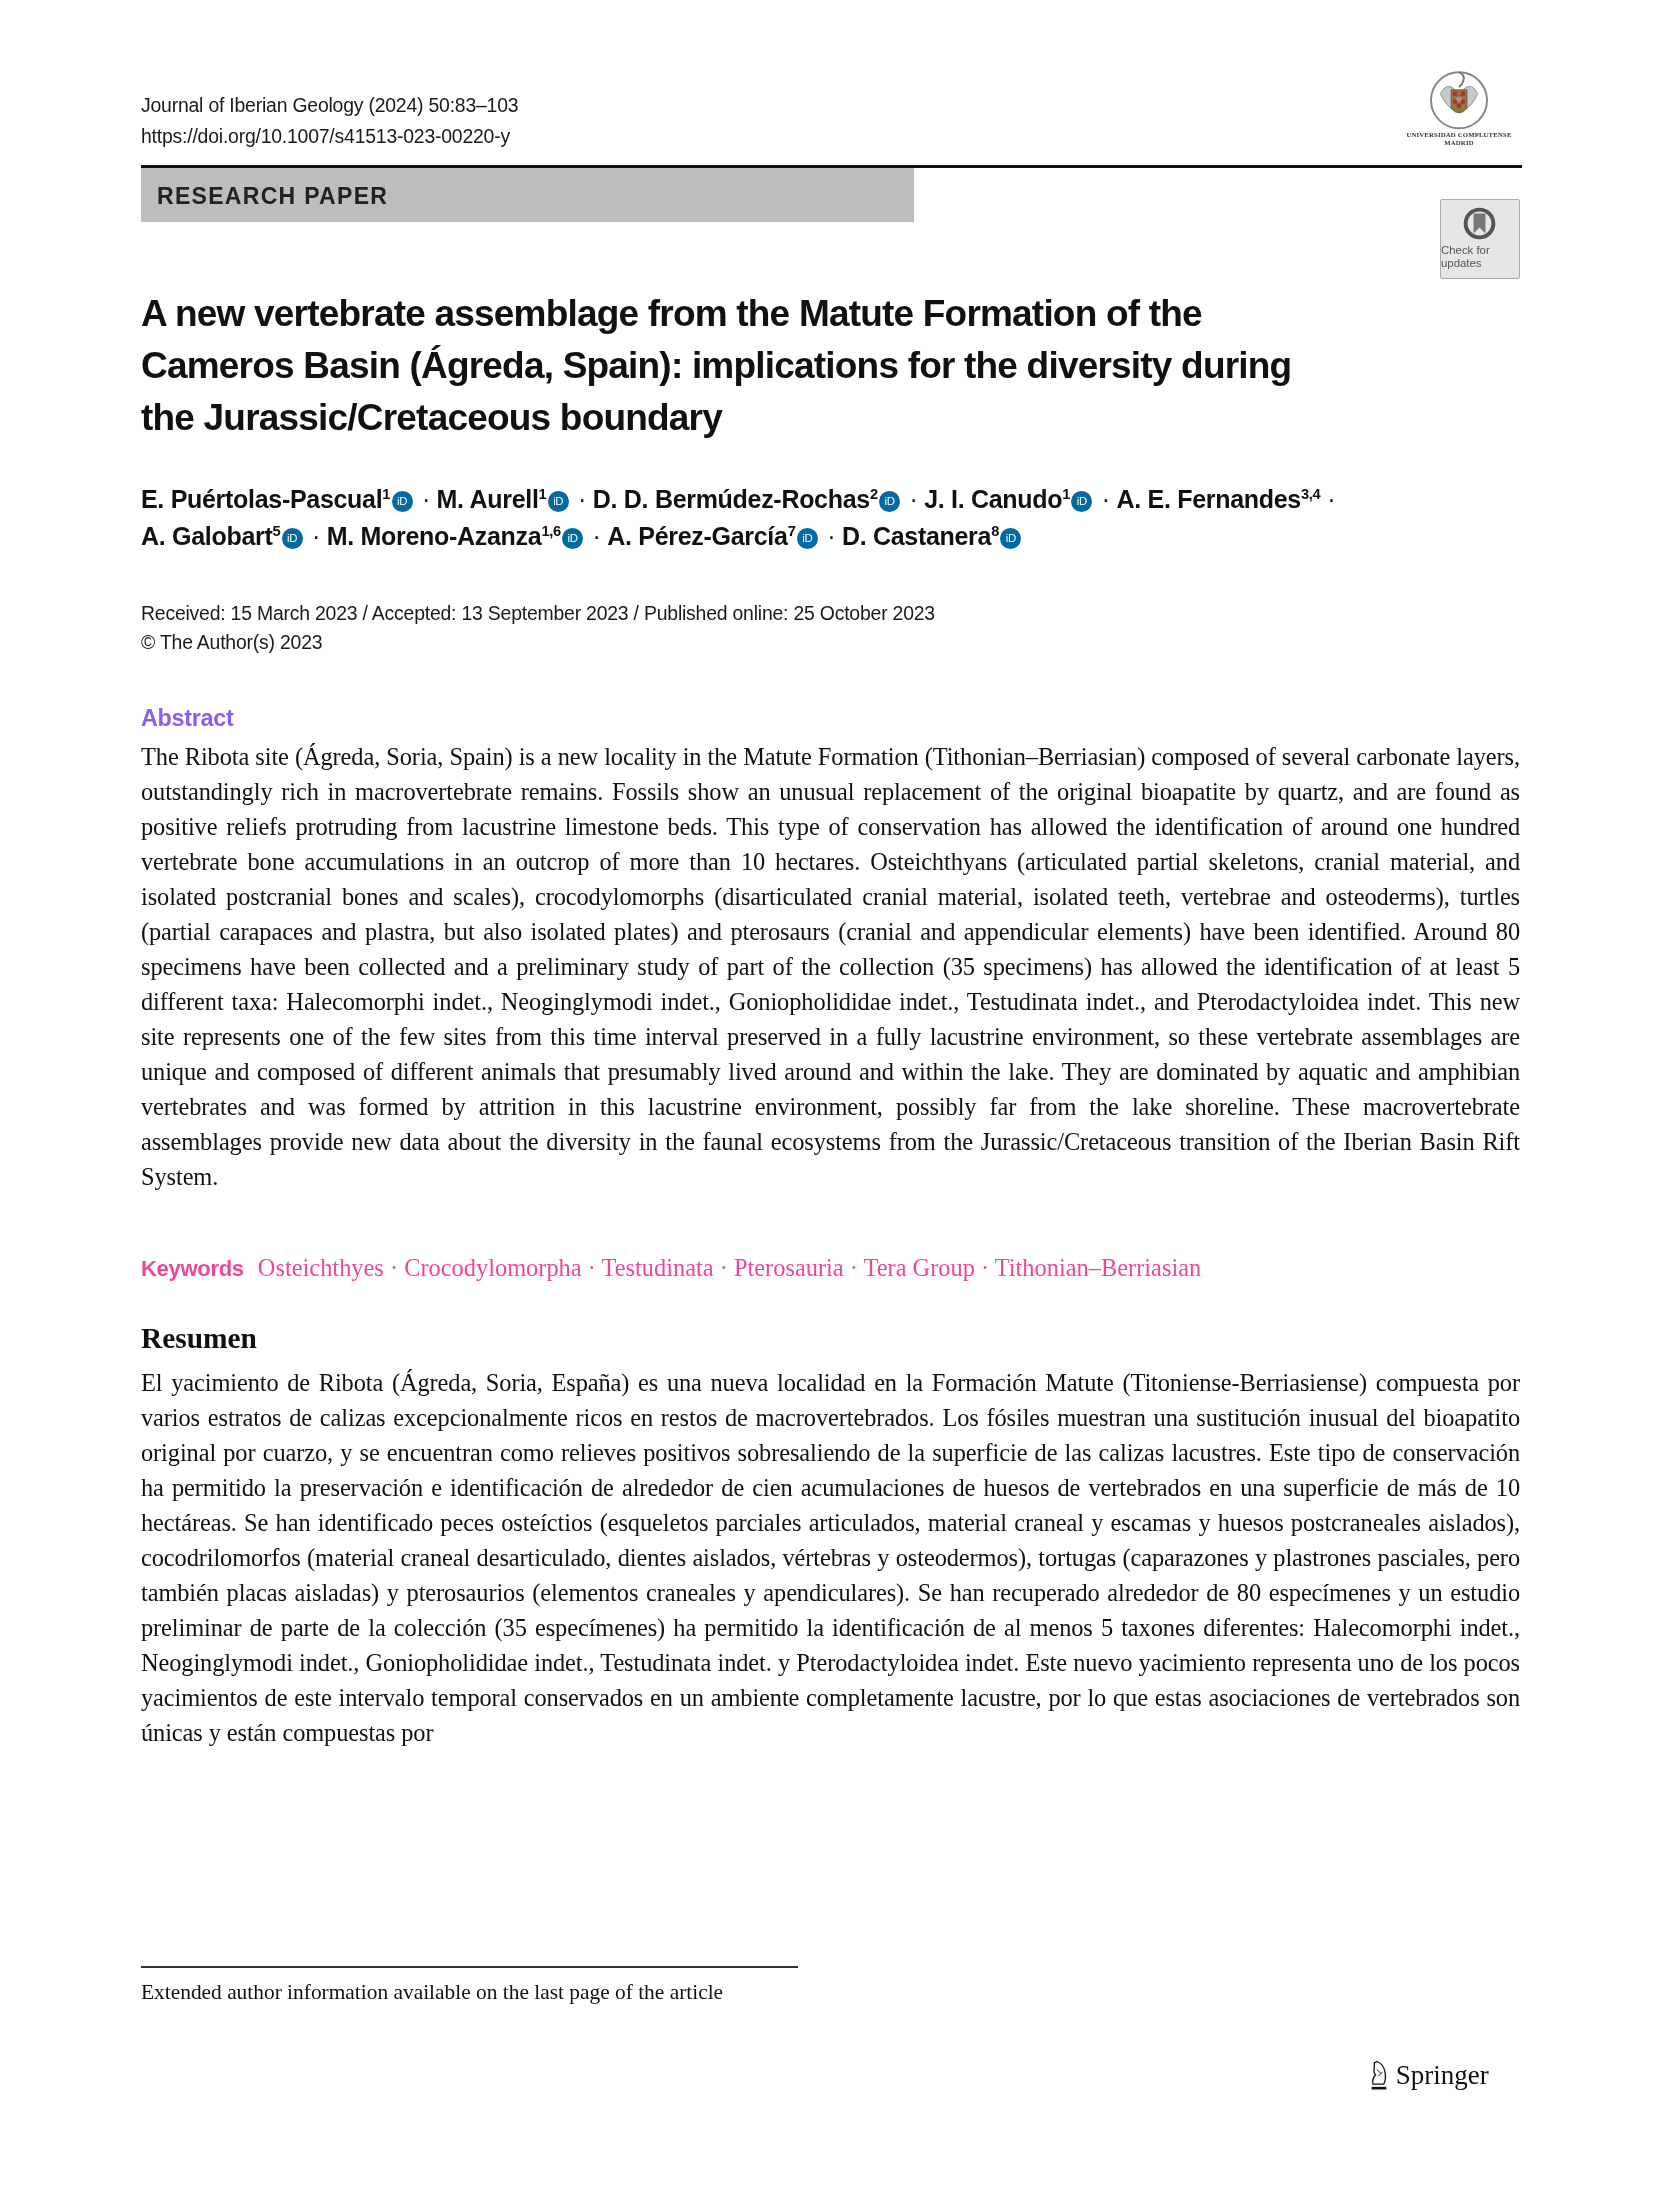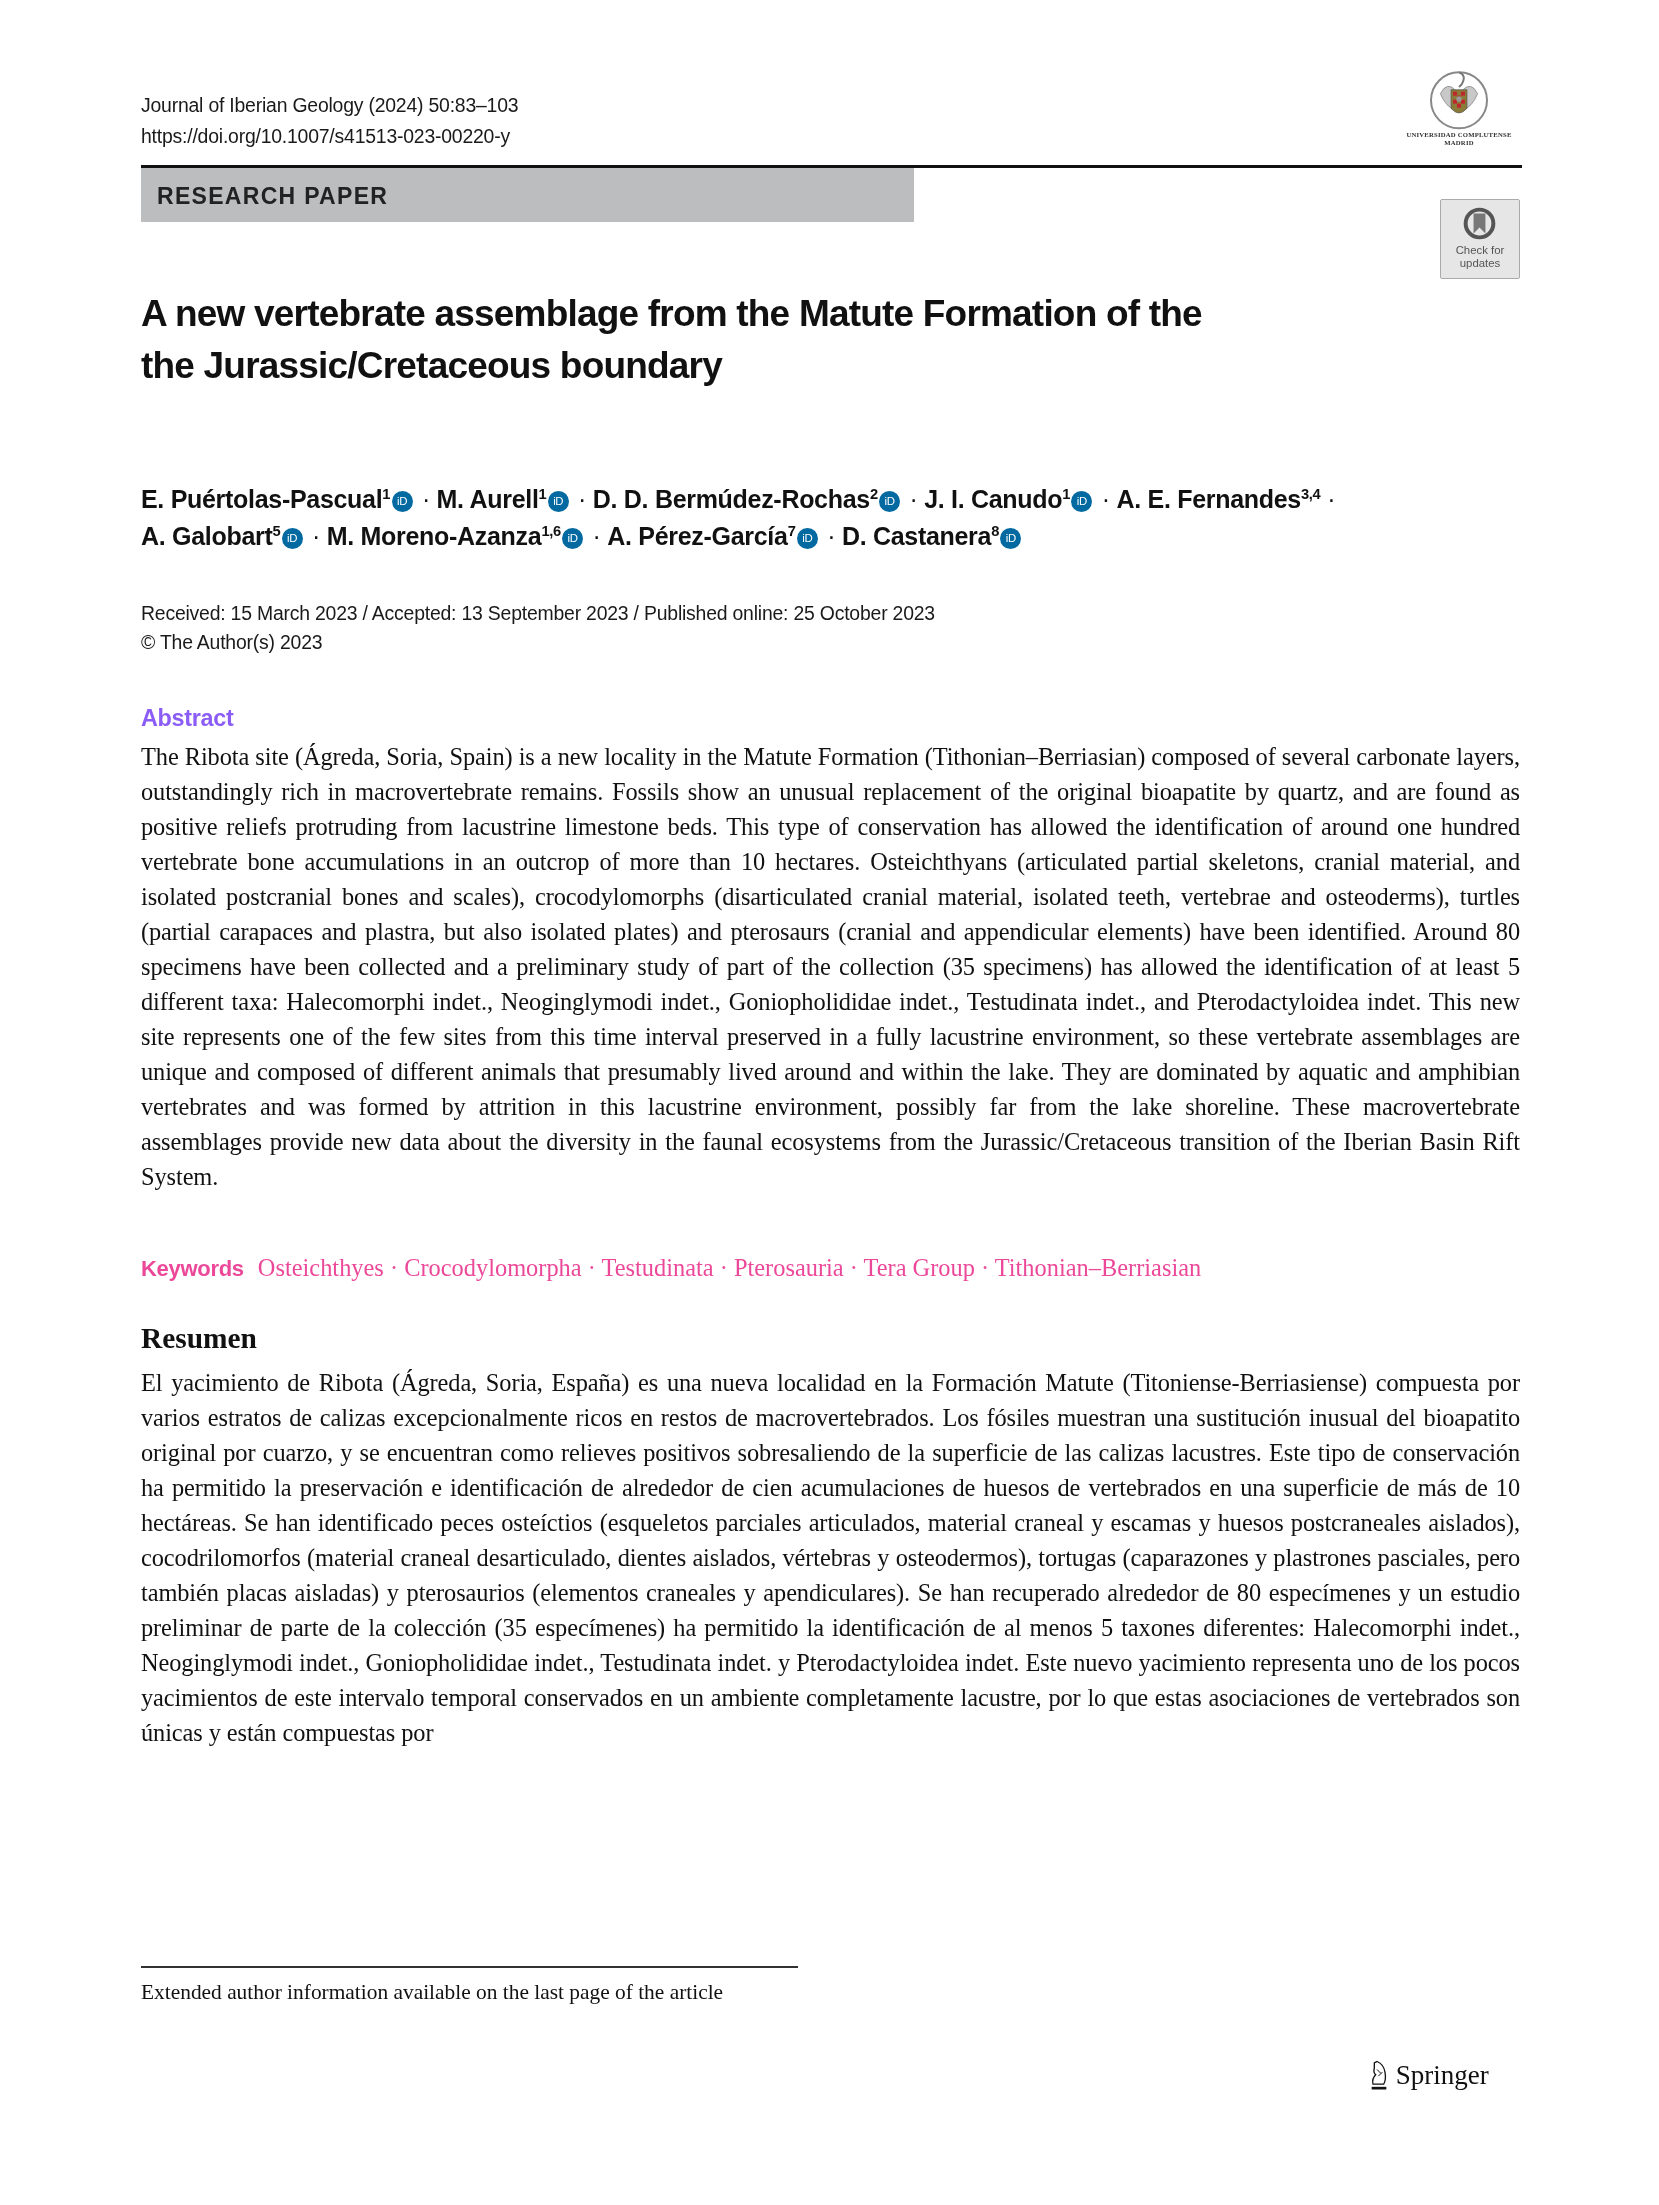--- a/index.html
+++ b/index.html
@@ -11,21 +11,21 @@
     .rule-top { position: absolute; left: 141px; top: 165px; width: 1381px; height: 3.3px; background: #111; }
     .paper-type-bar { position: absolute; left: 141px; top: 168px; width: 773px; height: 54px; background: #bcbdbf; }
     .paper-type-label { position: absolute; left: 16px; top: 14.7px; font-size: 23px; font-weight: bold; letter-spacing: 1.3px; color: #222; }
 
     .ucm-logo { position: absolute; left: 1392px; top: 67px; width: 134px; height: 87px; }
     .ucm-crest { position: absolute; left: 35px; top: 0; width: 64px; height: 64px; }
     .ucm-text { position: absolute; left: 0; top: 64px; width: 134px; text-align: center; font-size: 6.7px; line-height: 8px; font-weight: bold; color: #333; letter-spacing: 0.2px; }
 
     .check-updates { position: absolute; left: 1440px; top: 199px; width: 78px; height: 78px; background: #e6e6e6; border: 0.7px solid #aaa; border-radius: 2px; }
     .check-updates svg { position: absolute; left: 22px; top: 6.7px; }
-    .check-updates-label { position: absolute; left: 0; top: 44px; width: 78px; text-align: center; font-size: 11.4px; line-height: 12.7px; color: #555; }
+    .check-updates-label { position: absolute; left: 0; top: 44px; width: 78px; text-align: left; font-size: 11.4px; line-height: 12.7px; color: #555; }
 
     .title { position: absolute; left: 141px; top: 288px; width: 1379px; font-size: 37px; line-height: 52px; font-weight: bold; color: #111; letter-spacing: -0.8px; }
     .authors { position: absolute; left: 141px; top: 481px; width: 1379px; font-size: 25px; line-height: 37px; font-weight: bold; color: #111; letter-spacing: -0.3px; }
     .authors sup { font-size: 14.7px; vertical-align: 9.4px; line-height: 0; }
     .orcid { display: inline-block; width: 21px; height: 21px; border-radius: 50%; background: #0369a1; color: #fff; font-size: 11.4px; line-height: 21px; text-align: center; font-weight: normal; vertical-align: 2.7px; margin: 0 2.7px 0 1.3px; }
     .sep { font-weight: normal; margin: 0 6.7px; }
 
     .dates { position: absolute; left: 141px; top: 599px; font-size: 19.4px; line-height: 29.4px; color: #1a1a1a; letter-spacing: -0.2px; }
 
     .abstract-heading { position: absolute; left: 141px; top: 705px; font-size: 23.4px; font-weight: bold; color: #8b5cf6; letter-spacing: -0.3px; }
@@ -83,20 +83,21 @@
     <path d="M16 10 H34 V40 L25 31 L16 40 Z" fill="#777"></path>
   </svg>
   <div class="check-updates-label">
     <div>Check for</div>
     <div>updates</div>
   </div>
 </div>
 
 <h1 class="title sans" style="margin:0;">
   <div>A new vertebrate assemblage from the Matute Formation of the</div>
+  <div>Cameros Basin (Ágreda, Spain): implications for the diversity during</div>
   <div>the Jurassic/Cretaceous boundary</div>
 </h1>
 
 <div class="authors sans">
   <div>
     <span>E. Puértolas-Pascual</span><sup>1</sup><span class="orcid">iD</span><span class="sep">·</span><span>M. Aurell</span><sup>1</sup><span class="orcid">iD</span><span class="sep">·</span><span>D. D. Bermúdez-Rochas</span><sup>2</sup><span class="orcid">iD</span><span class="sep">·</span><span>J. I. Canudo</span><sup>1</sup><span class="orcid">iD</span><span class="sep">·</span><span>A. E. Fernandes</span><sup>3,4</sup><span class="sep">·</span>
   </div>
   <div>
     <span>A. Galobart</span><sup>5</sup><span class="orcid">iD</span><span class="sep">·</span><span>M. Moreno-Azanza</span><sup>1,6</sup><span class="orcid">iD</span><span class="sep">·</span><span>A. Pérez-García</span><sup>7</sup><span class="orcid">iD</span><span class="sep">·</span><span>D. Castanera</span><sup>8</sup><span class="orcid">iD</span>
   </div>

